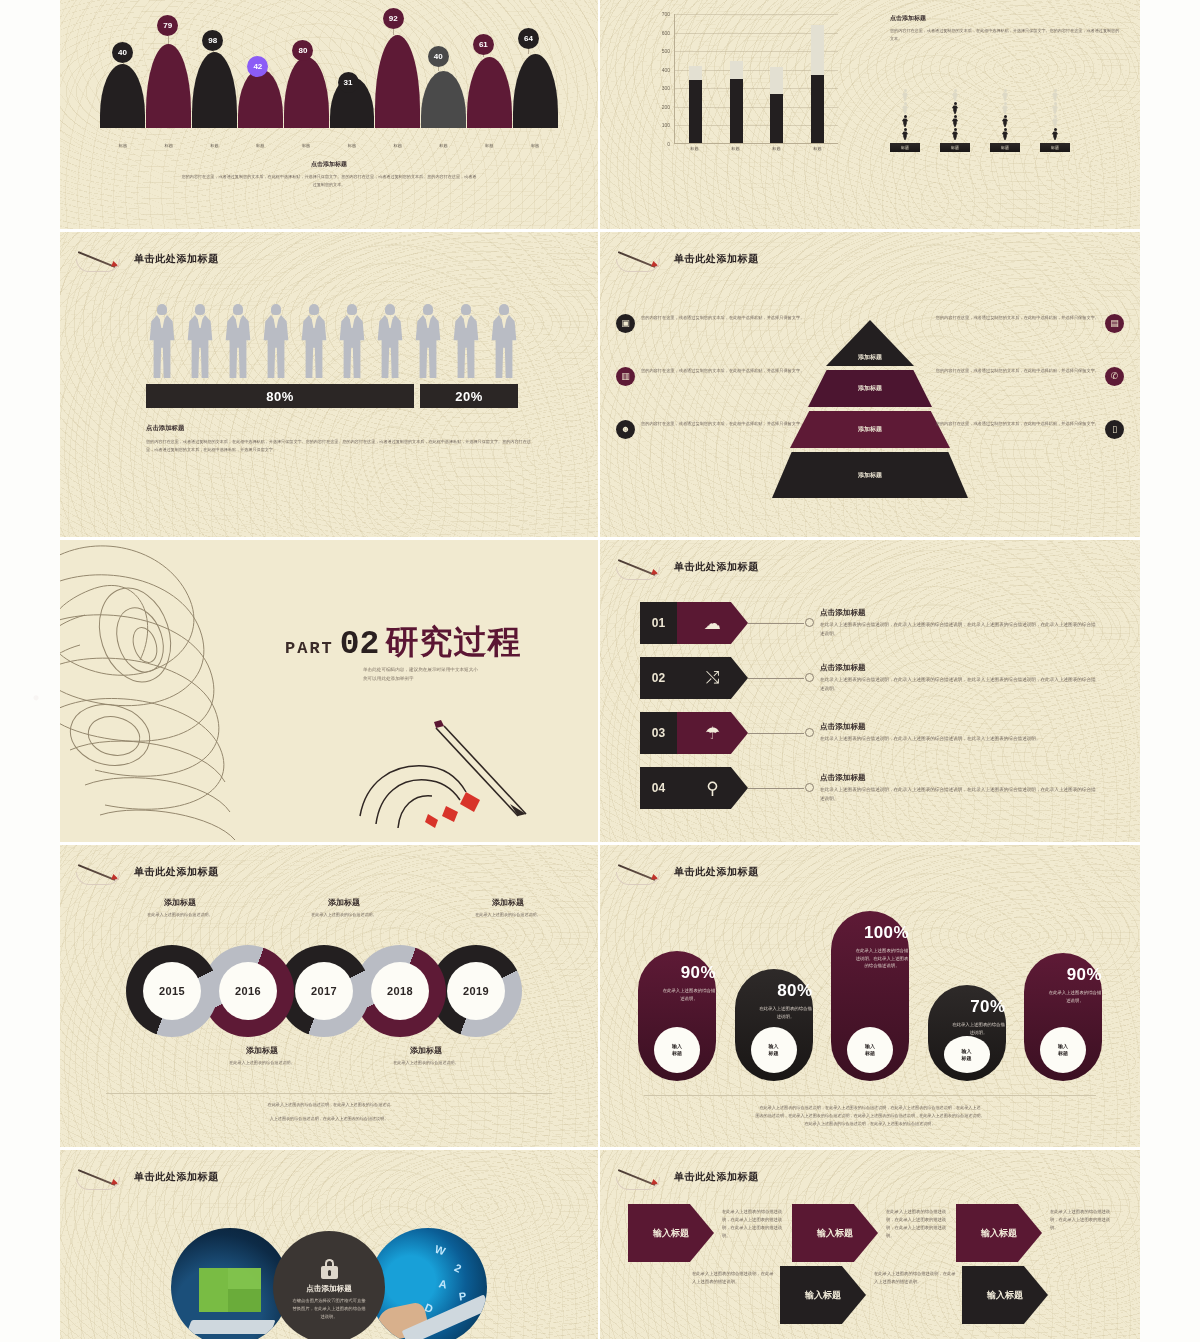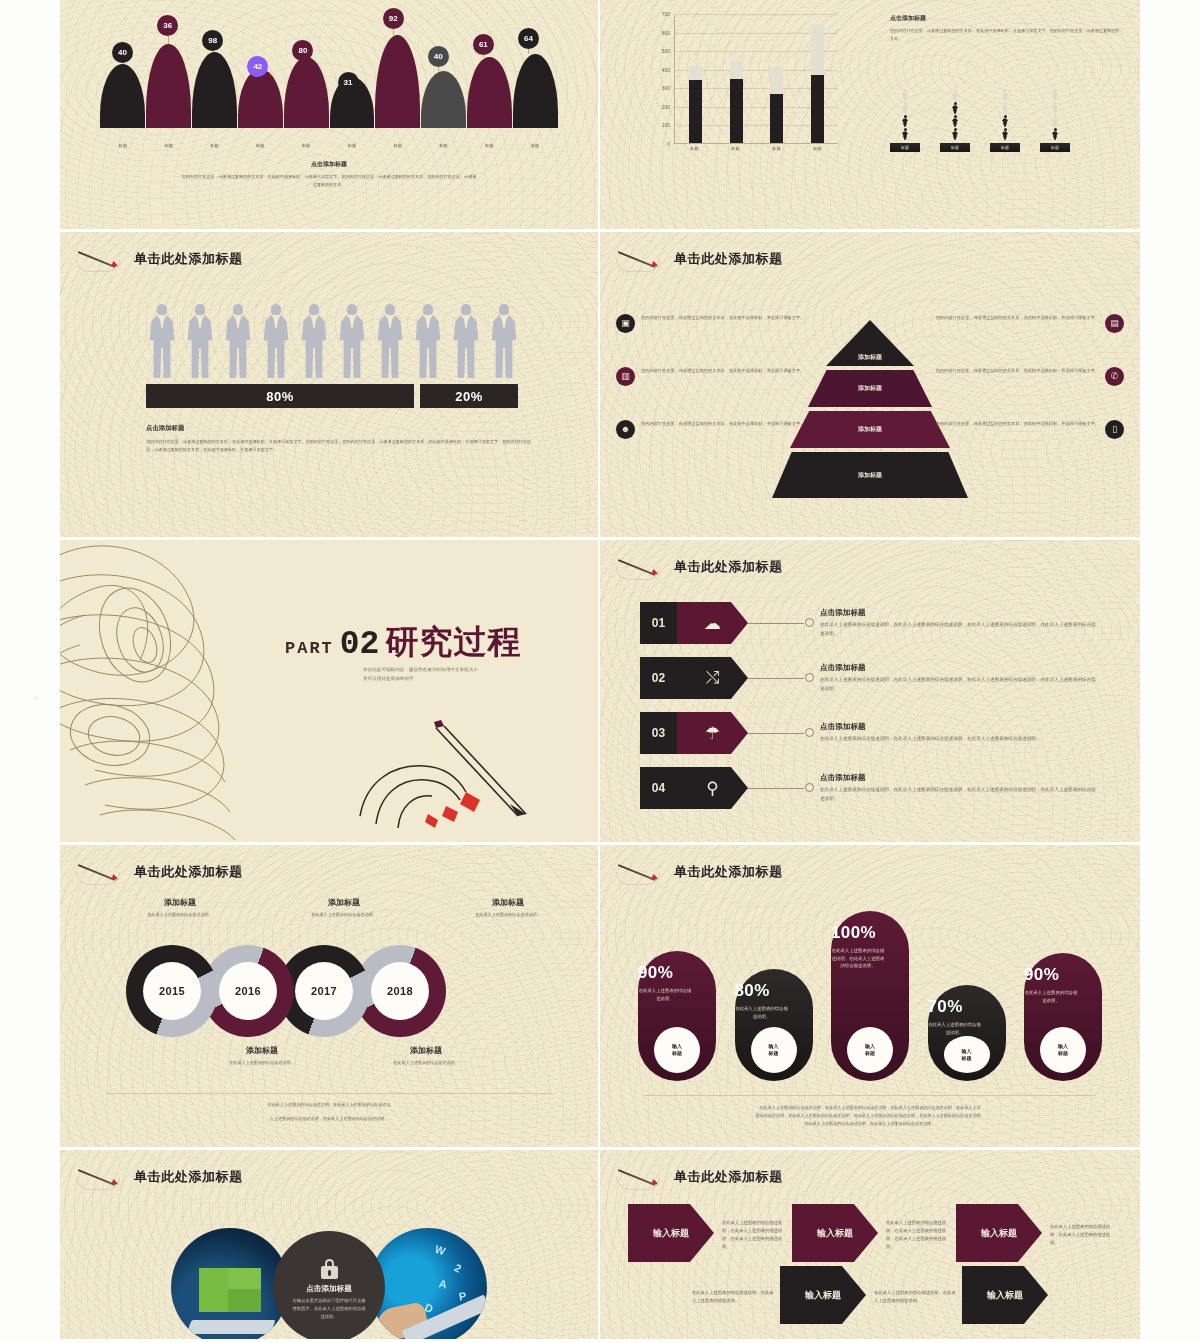--- a/index.html
+++ b/index.html
@@ -63,21 +63,21 @@
   .brush .tip {
     position:absolute; left:36px; top:16px; width:0;height:0;
     border-left:7px solid #c1322b; border-top:3px solid transparent; border-bottom:3px solid transparent;
     transform:rotate(22deg);
   }
   .brush .hand {
     position:absolute; left:0; top:13px; width:44px; height:13px;
     border:1.3px solid #d8c9bd; border-top:none;
     border-radius:0 0 22px 22px; opacity:.85;
   }
-  .hdr-title { font-size:13px; font-weight:bold; color:#2b2323; letter-spacing:.6px; white-space:nowrap; }
+  .hdr-title { font-size:10px; font-weight:bold; color:#2b2323; letter-spacing:.6px; white-space:nowrap; }
 
   .sec-title { font-size:7.5px; font-weight:bold; color:#3b2f2f; }
   .body-txt { font-size:4.6px; line-height:1.85; color:#6a5f57; }
   .tiny-txt { font-size:4.1px; line-height:1.9; color:#6a5f57; }
   .ctr { text-align:center; }
 
   
   .mtn-wrap { position:absolute; left:40px; right:40px; top:6px; height:148px; z-index:4; }
   .mtns { position:absolute; left:0; right:0; bottom:26px; height:100px; display:flex; align-items:flex-end; gap:1px; }
   .mtn { flex:1; border-radius:50% 50% 0 0 / 80% 80% 0 0; }
@@ -180,21 +180,21 @@
   .ring .hole { position:absolute; left:17px; top:17px; width:58px; height:58px; border-radius:50%;
     background:#fdfcf6; display:flex; align-items:center; justify-content:center;
     font-size:11px; font-weight:bold; color:#2c2625; letter-spacing:.4px; }
   .tl-cap { position:absolute; width:112px; text-align:center; }
   .tl-cap h5 { font-size:8px; font-weight:bold; color:#3a2f2d; margin-bottom:3px; }
   .tl-foot { position:absolute; left:46px; right:46px; top:248px; border-top:1px solid #cfc6ab; padding-top:7px; }
 
   
   .caps { position:absolute; left:38px; right:38px; top:44px; height:192px; display:flex; align-items:flex-end; justify-content:space-between; }
   .cap { width:78px; border-radius:39px 39px 39px 39px; position:relative; padding-top:12px;
-         display:flex; flex-direction:column; align-items:flex-start; }
+         display:flex; flex-direction:column; align-items:flex-end; }
   .cap .cpct { font-size:17px; font-weight:bold; color:#fff; letter-spacing:.4px; }
   .cap .cdesc { font-size:4.4px; line-height:1.75; color:#dfd6cd; text-align:center; width:54px; margin-top:4px; }
   .cap .cbadge { width:46px; height:46px; border-radius:50%; background:#fdfcf6; margin:auto auto 8px auto;
       display:flex; flex-direction:column; align-items:center; justify-content:center; font-size:5px; font-weight:bold; color:#2c2625; line-height:1.35; }
   .cap.mr { background:linear-gradient(180deg,#5e1a36,#3b1022); }
   .cap.dk { background:linear-gradient(180deg,#2e2a29,#191615); }
   .caps-foot { position:absolute; left:44px; right:44px; top:250px; border-top:1px solid #cfc6ab; padding-top:8px; }
 
   
   .circs { position:absolute; left:50%; transform:translateX(-50%); top:78px; display:flex; align-items:center; }
@@ -216,21 +216,21 @@
       opacity:.95; }
   .photoA .tab { position:absolute; left:18px; bottom:12px; width:84px; height:14px; background:#cfd8de; transform:skewX(-20deg); border-radius:2px; }
   .photoB { background: radial-gradient(circle at 35% 45%, #18a0d8 0 25%, #0b5e96 55%, #06243e 100%); }
   .photoB .glyphs { position:absolute; inset:0; color:#bfe6fb; font-size:11px; font-weight:bold; }
   .photoB .glyphs span { position:absolute; }
   .photoB .hand2 { position:absolute; left:8px; bottom:8px; width:50px; height:32px; background:#d8b08c; border-radius:18px 10px 6px 14px; transform:rotate(-12deg); }
   .photoB .tab2 { position:absolute; right:-4px; bottom:18px; width:90px; height:16px; background:#cfd8de; transform:rotate(-24deg); border-radius:2px; }
 
   
   .chevwrap { position:absolute; left:28px; right:20px; top:54px; }
-  .chevrow { display:flex; align-items:center; }
+  .chevrow { display:flex; align-items:flex-start; }
   .chev { width:86px; height:58px; display:flex; align-items:center; justify-content:center;
           clip-path:polygon(0 0,72% 0,100% 50%,72% 100%,0 100%);
           color:#f2ecda; font-size:9px; font-weight:bold; flex:0 0 auto; }
   .chev.mr { background:#5a1833; } .chev.dk { background:#231f20; }
   .chevtxt { width:96px; font-size:4.3px; line-height:1.9; color:#6a5f57; padding:4px 6px 0 8px; }
   .chevrow.two { margin-top:4px; margin-left:56px; }
 </style>
 </head>
 <body>
 
@@ -240,21 +240,21 @@
   <div class="grid">
 
     <div class="slide r1">
       <div class="topo left"></div>
 
       <div class="mtn-wrap">
 
         <div id="mtn-bubbles">
             <div class="bub" style="background: rgb(35, 31, 32); left: 12.05px; top: 36px;">40</div>
             <div class="stem" style="left: 22.55px; top: 57px; height: 1px;"></div>
-            <div class="bub" style="background: rgb(94, 26, 54); left: 57.15px; top: 9px;">36</div>
+            <div class="bub" style="background: rgb(94, 26, 54); left: 57.15px; top: 9px;">79</div>
             <div class="stem" style="left: 67.65px; top: 30px; height: 8.28px;"></div>
             <div class="bub" style="background: rgb(35, 31, 32); left: 102.25px; top: 24px;">98</div>
             <div class="stem" style="left: 112.75px; top: 45px; height: 0.76px;"></div>
             <div class="bub" style="background: #8b5cf6; left: 147.35px; top: 50px;">42</div>
             <div class="stem" style="left: 157.85px; top: 71px; height: 0px;"></div>
             <div class="bub" style="background: rgb(94, 26, 54); left: 192.45px; top: 34px;">80</div>
             <div class="stem" style="left: 202.95px; top: 55px; height: 0px;"></div>
             <div class="bub" style="background: rgb(35, 31, 32); left: 237.55px; top: 66px;">31</div>
             <div class="stem" style="left: 248.05px; top: 87px; height: 0px;"></div>
             <div class="bub" style="background: rgb(94, 26, 54); left: 282.65px; top: 2px;">92</div>
@@ -651,20 +651,23 @@
           </div>
           <div class="ring" style="background: conic-gradient(from 20deg, rgb(94, 26, 54) 0deg, rgb(94, 26, 54) 62%, rgb(185, 188, 196) 62%, rgb(185, 188, 196) 100%); z-index: 4;">
             <div class="hole">2016</div>
           </div>
           <div class="ring" style="background: conic-gradient(from 200deg, rgb(35, 31, 32) 0deg, rgb(35, 31, 32) 62%, rgb(185, 188, 196) 62%, rgb(185, 188, 196) 100%); z-index: 3;">
             <div class="hole">2017</div>
           </div>
           <div class="ring" style="background: conic-gradient(from 20deg, rgb(94, 26, 54) 0deg, rgb(94, 26, 54) 62%, rgb(185, 188, 196) 62%, rgb(185, 188, 196) 100%); z-index: 2;">
             <div class="hole">2018</div>
           </div>
+          <div class="ring" style="background: conic-gradient(from 200deg, rgb(35, 31, 32) 0deg, rgb(35, 31, 32) 62%, rgb(185, 188, 196) 62%, rgb(185, 188, 196) 100%); z-index: 1;">
+            <div class="hole">2019</div>
+          </div>
         </div>
       <div id="s7-caps-bot">
           <div class="tl-cap" style="left: 146px; top: 200px;">
             <h5>添加标题</h5>
             <div class="tiny-txt">在此录入上述图表的综合描述说明。</div>
           </div>
           <div class="tl-cap" style="left: 310px; top: 200px;">
             <h5>添加标题</h5>
             <div class="tiny-txt">在此录入上述图表的综合描述说明。</div>
           </div>

